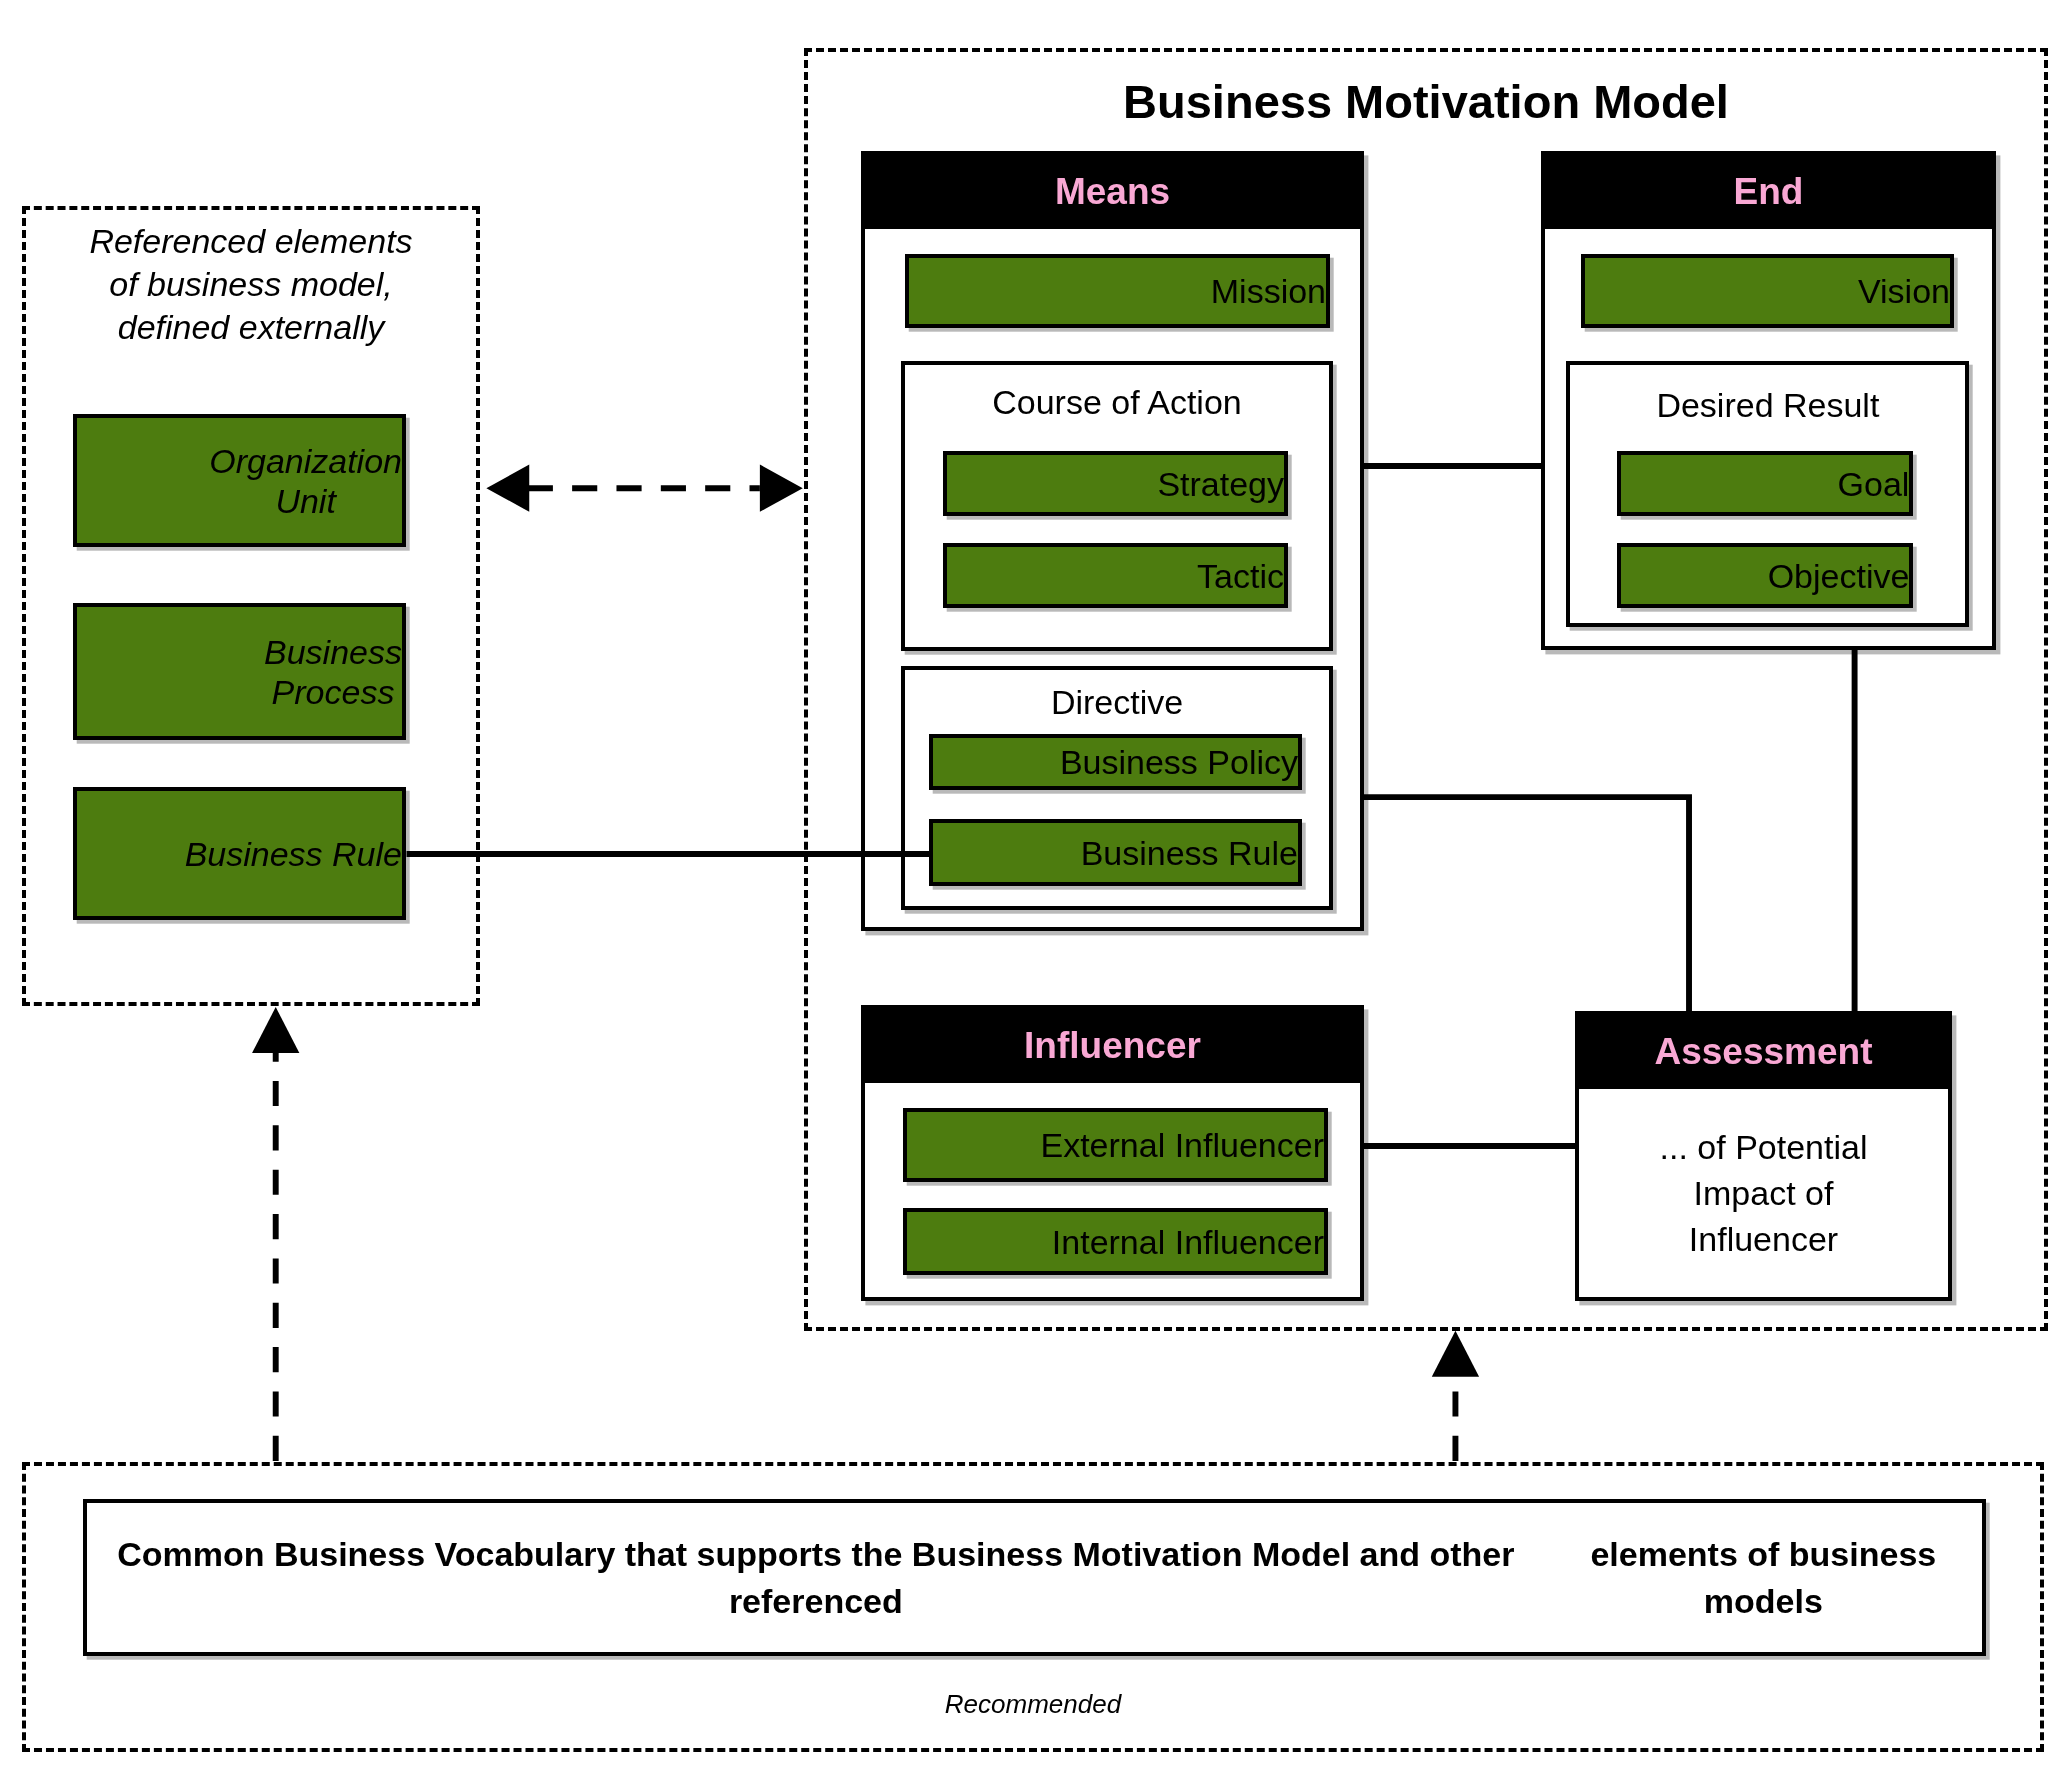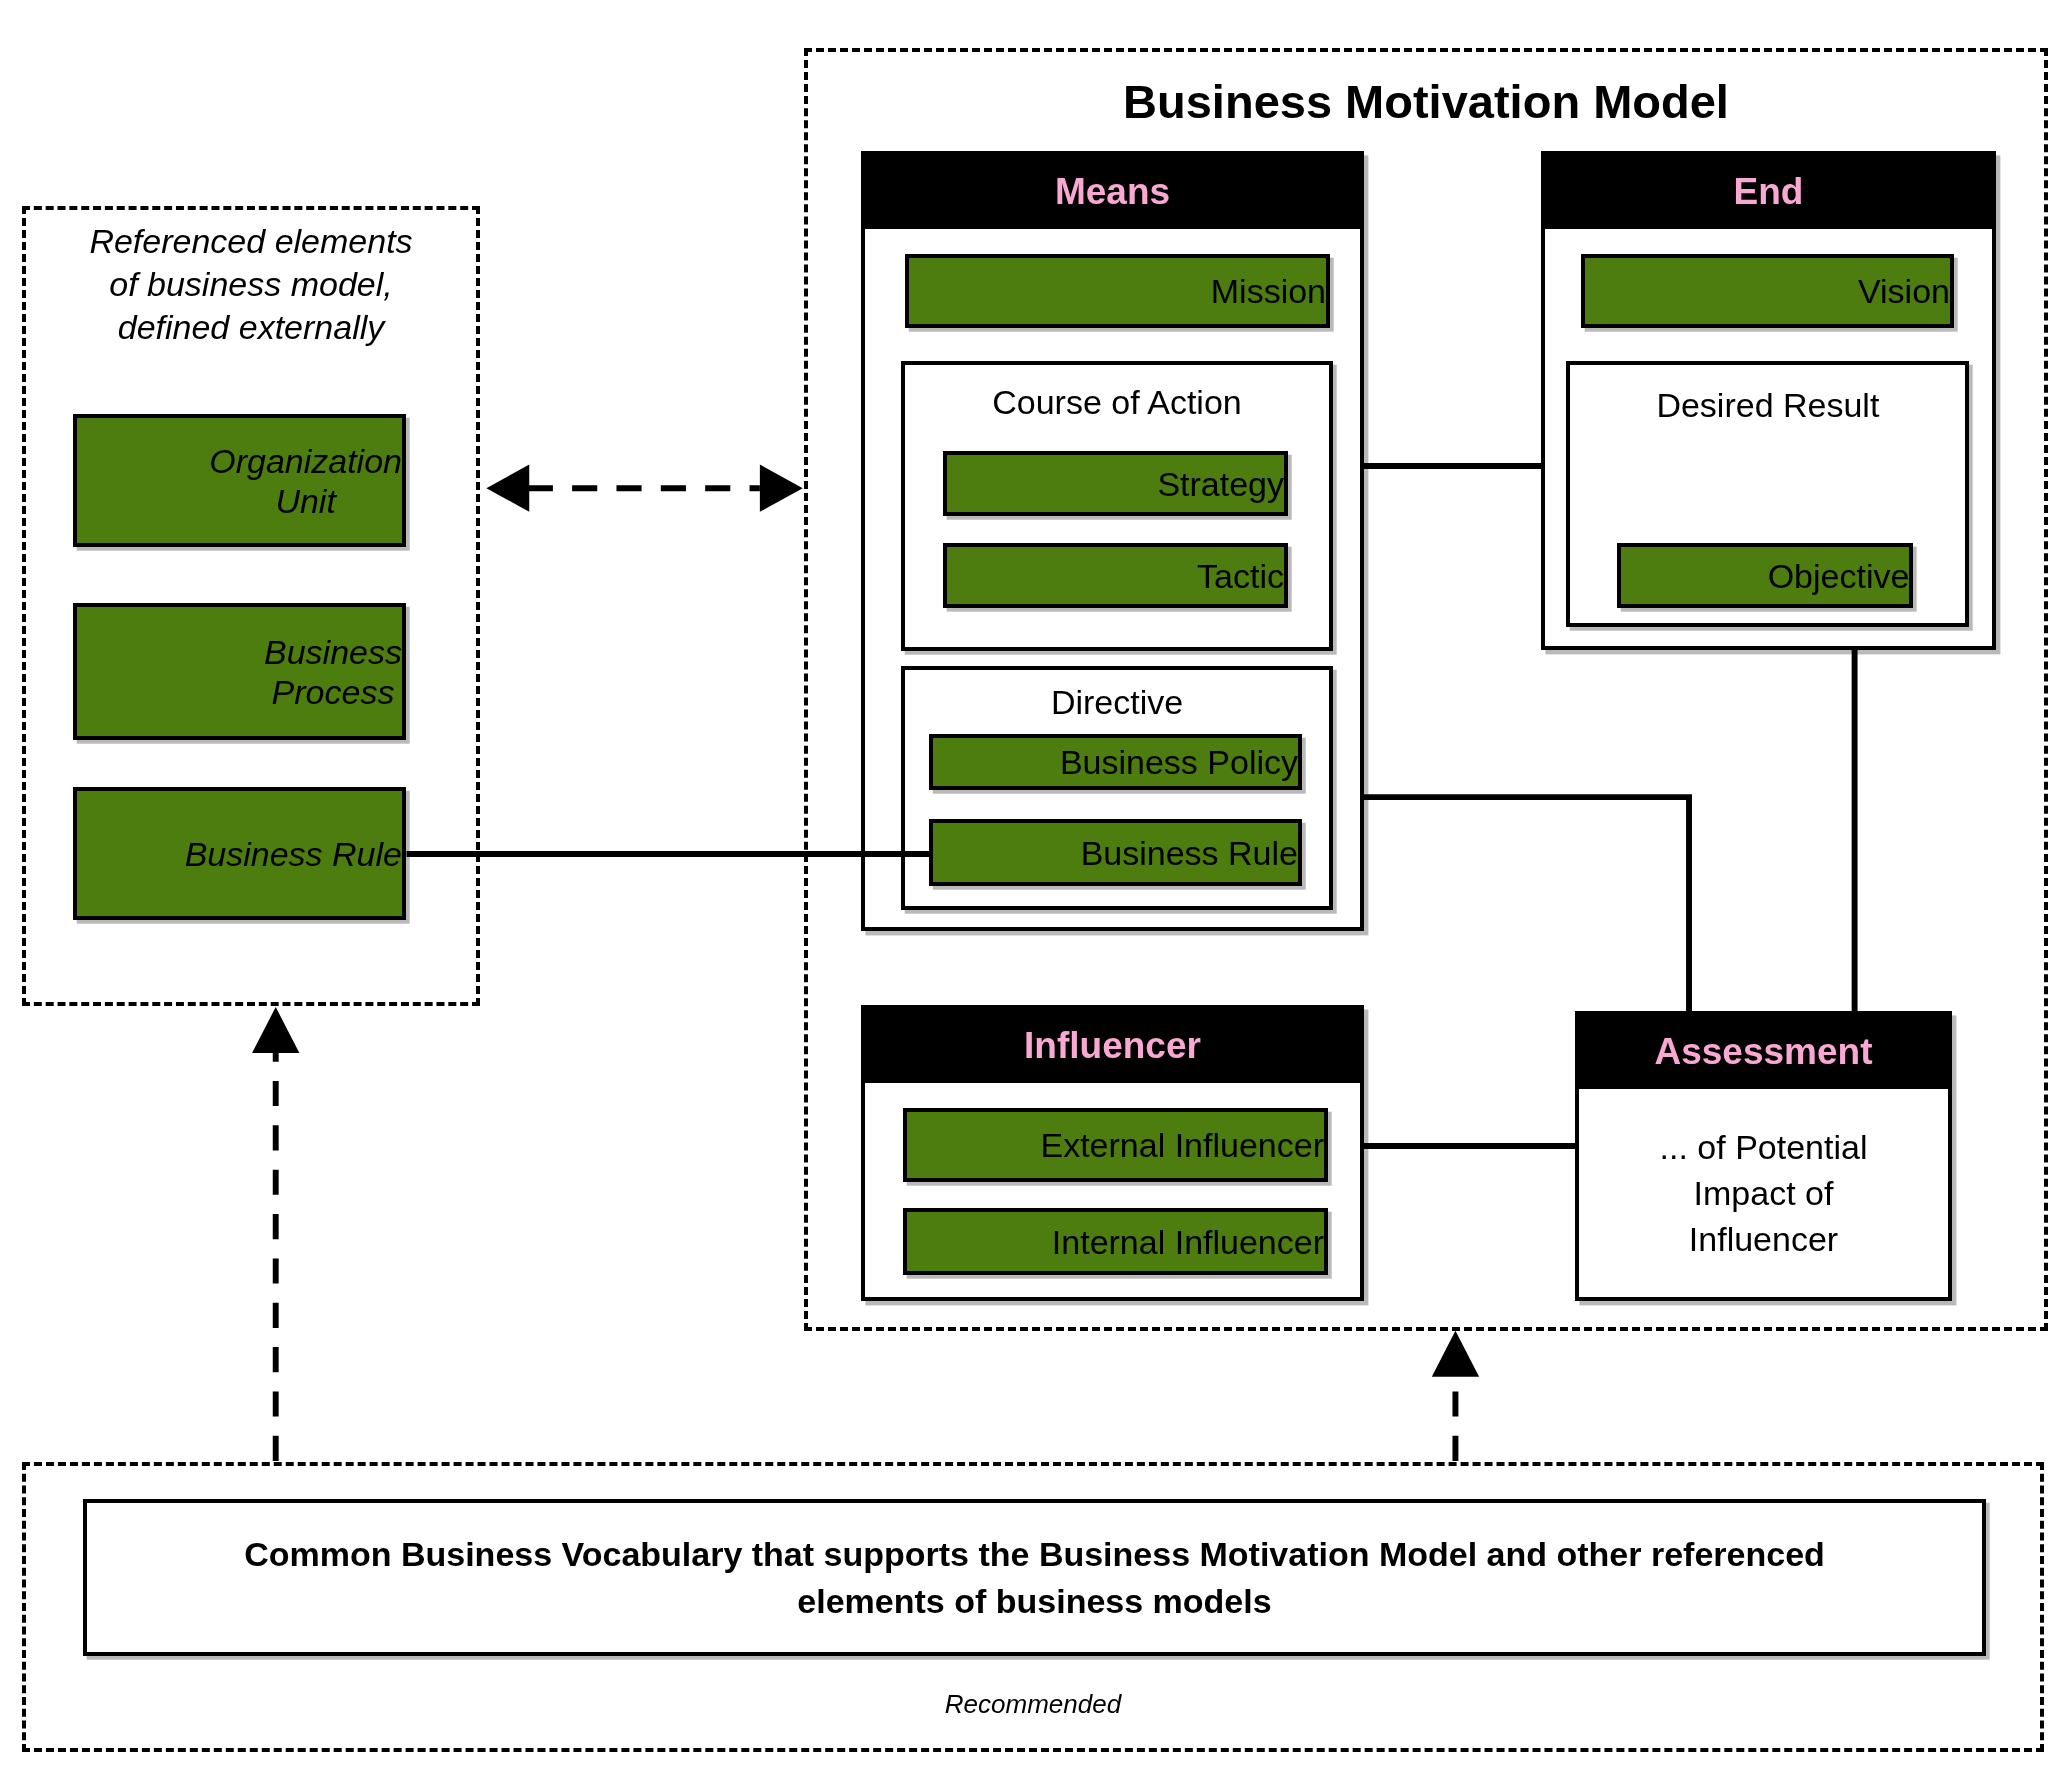--- a/index.html
+++ b/index.html
@@ -23,21 +23,21 @@
        font-size:34px;line-height:40px;box-shadow:3.7px 3.7px 0 #b9b9b9;z-index:3;}
   .group{position:absolute;border:4.4px solid #000;background:#fff;box-sizing:border-box;
        box-shadow:3.7px 3.7px 0 #b9b9b9;z-index:2;}
   .group-label{position:absolute;left:0;width:100%;text-align:center;font-size:34px;}
   .italic{font-style:italic;}
   .bline{display:block;}
   .bmm-title{position:absolute;top:22px;left:0;width:100%;text-align:center;font-weight:bold;font-size:47px;}
   .ref-heading{position:absolute;top:10.3px;left:0;width:100%;text-align:center;
        font-style:italic;font-size:34px;line-height:43px;}
   .vocab-inner{position:absolute;border:4.4px solid #000;background:#fff;box-sizing:border-box;
-       display:flex;flex-direction:column;align-items:center;justify-content:center;
+       display:flex;flex-direction:row;align-items:center;justify-content:center;
        text-align:center;font-weight:bold;font-size:34px;line-height:47px;box-shadow:3.7px 3.7px 0 #b9b9b9;}
   .recommended{position:absolute;left:0;width:100%;text-align:center;font-style:italic;font-size:26px;}
   .assess-text{display:flex;flex-direction:column;align-items:center;justify-content:center;
        height:100%;font-size:34px;line-height:46px;text-align:center;}
 </style>
 </head>
 <body>
 
 <div class="canvas">
 
@@ -119,20 +119,23 @@
     </div>
 
     <div class="panel" style="left:733px;top:99px;width:455px;height:499px">
       <div class="panel-header">End</div>
       <div class="panel-body">
         <div class="box" style="left:36px;top:25px;width:373px;height:74px">
           <span>Vision</span>
         </div>
         <div class="group" style="left:21.4px;top:132px;width:403px;height:266px">
           <div class="group-label" style="top:21px">Desired Result</div>
+          <div class="box" style="left:47px;top:86px;width:296px;height:65px">
+            <span>Goal</span>
+          </div>
           <div class="box" style="left:47px;top:178px;width:296px;height:65px">
             <span>Objective</span>
           </div>
         </div>
       </div>
     </div>
 
     <div class="panel" style="left:53px;top:953px;width:503px;height:296px">
       <div class="panel-header">Influencer</div>
       <div class="panel-body">

